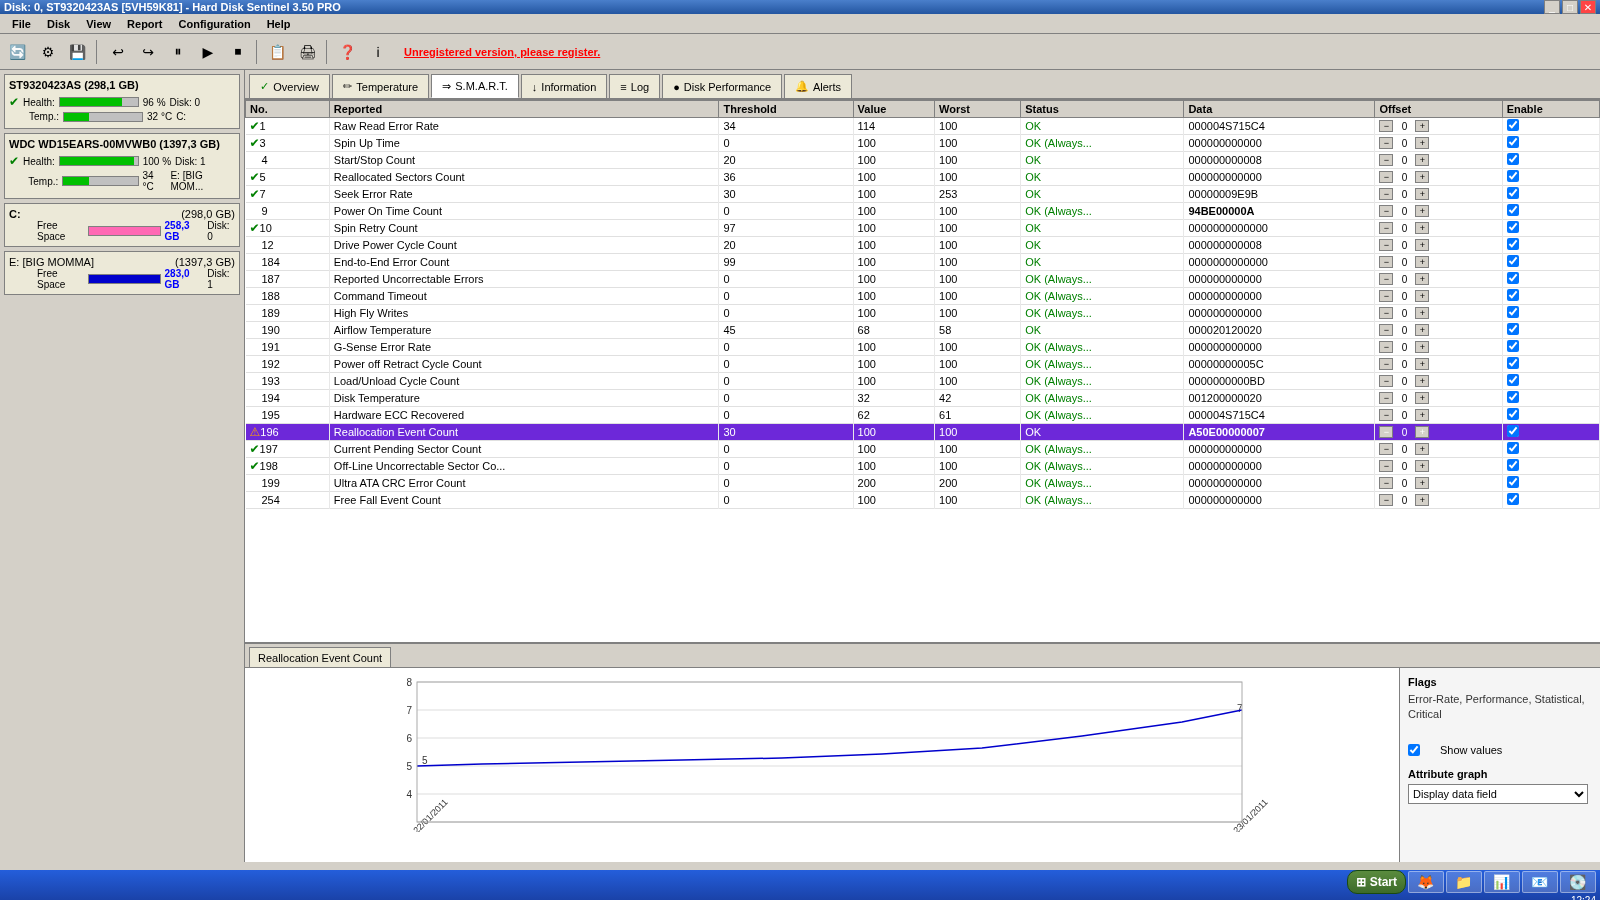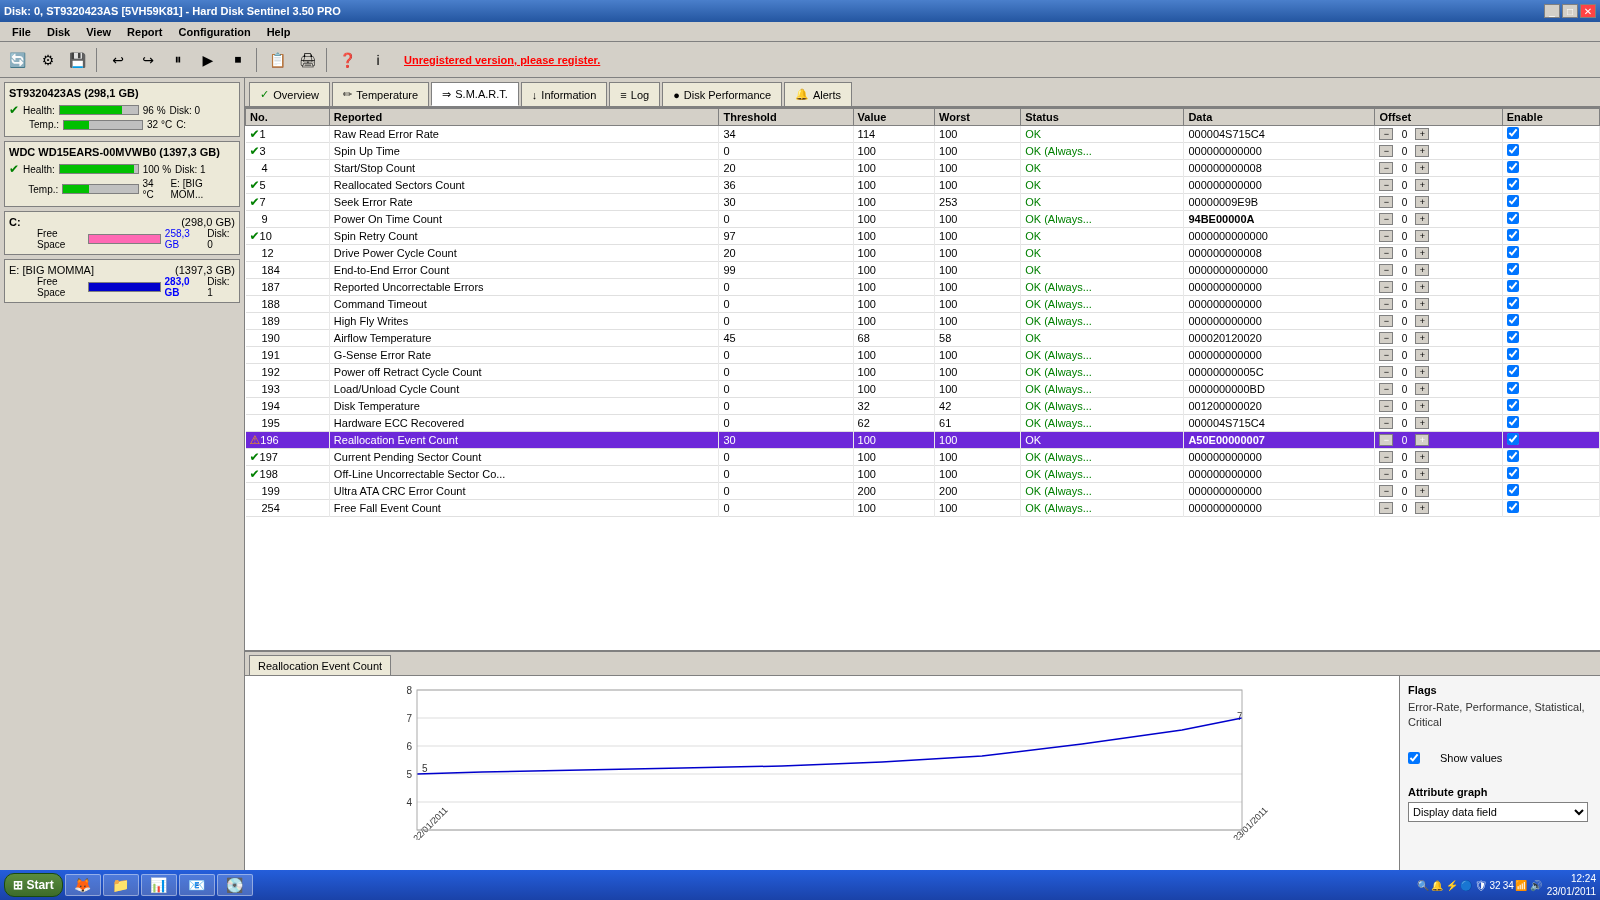--- a/index.html
+++ b/index.html
@@ -1,19 +1,19 @@
 <!DOCTYPE html>
 <html><head>
   <meta charset="utf-8">
   <style>
     * { margin: 0; padding: 0; box-sizing: border-box; }
     body { width: 1600px; height: 900px; font-family: 'Segoe UI', Tahoma, sans-serif; font-size: 11px; background: #d4d0c8; overflow: hidden; }
 
     
-    .title-bar { background: linear-gradient(to bottom, #4a7fcb, #2355a0); color: white; height: 22px; display: flex; align-items: center; justify-content: space-between; padding: 0 4px; }
+    .title-bar { background: linear-gradient(to bottom, #4a7fcb, #2355a0); color: white; height: 14px; display: flex; align-items: center; justify-content: space-between; padding: 0 4px; }
     .title-bar-text { font-size: 11px; font-weight: bold; }
     .title-bar-buttons { display: flex; gap: 2px; }
     .title-btn { width: 16px; height: 14px; background: #d4d0c8; border: 1px solid #808080; font-size: 10px; display: flex; align-items: center; justify-content: center; cursor: pointer; }
 
     
     .menu-bar { background: #d4d0c8; height: 20px; display: flex; align-items: center; padding: 0 4px; border-bottom: 1px solid #808080; }
     .menu-item { padding: 2px 8px; font-size: 11px; cursor: pointer; font-weight: bold; }
 
     
     .toolbar { background: #d4d0c8; height: 36px; display: flex; align-items: center; padding: 2px 4px; border-bottom: 1px solid #808080; gap: 2px; }
@@ -61,25 +61,25 @@
     
     .chart-section { height: 220px; border-top: 2px solid #808080; display: flex; flex-direction: column; }
     .chart-tab-bar { background: #d4d0c8; height: 24px; display: flex; align-items: flex-end; padding: 0 4px; border-bottom: 1px solid #808080; }
     .chart-tab { padding: 2px 8px; border: 1px solid #808080; border-bottom: none; background: #ece9d8; font-size: 11px; height: 20px; display: flex; align-items: center; }
     .chart-body { display: flex; flex: 1; }
     .chart-area { flex: 1; background: white; border-right: 1px solid #808080; padding: 4px; position: relative; }
     .chart-sidebar { width: 200px; padding: 8px; background: #f5f5f5; font-size: 11px; }
     .chart-sidebar-title { font-weight: bold; margin-bottom: 4px; }
     .chart-sidebar-content { color: #333; line-height: 1.4; }
     .show-values-row { display: flex; align-items: flex-start; gap: 20px; margin-top: 21px; }
-    .attr-graph-label { font-weight: bold; margin-top: 22px; margin-bottom: 4px; }
+    .attr-graph-label { font-weight: bold; margin-top: 12px; margin-bottom: 4px; }
     .dropdown { width: 180px; height: 20px; font-size: 11px; border: 1px solid #808080; background: white; }
 
     
-    .taskbar { position: fixed; bottom: 0; left: 0; right: 0; height: 30px; background: linear-gradient(to bottom, #245edb, #1a42a8); display: flex; align-items: center; justify-content: space-between; padding: 0 4px; }
+    .taskbar { position: fixed; bottom: 0; left: 0; right: 0; height: 30px; background: linear-gradient(to bottom, #245edb, #1a42a8); display: flex; align-items: flex-end; justify-content: space-between; padding: 0 4px; flex-direction: column; }
     .taskbar-left { display: flex; align-items: center; gap: 2px; }
     .start-btn { background: linear-gradient(to bottom, #5a8c3e, #3d6b2a); border: 1px solid #1a4a10; border-radius: 10px; padding: 2px 8px; color: white; font-weight: bold; font-size: 12px; cursor: pointer; height: 24px; display: flex; align-items: center; }
     .taskbar-app { background: rgba(255,255,255,0.2); border: 1px solid rgba(255,255,255,0.4); height: 22px; width: 36px; display: flex; align-items: center; justify-content: center; cursor: pointer; border-radius: 2px; font-size: 14px; }
     .taskbar-right { display: flex; align-items: center; gap: 4px; color: white; font-size: 10px; }
     .clock { text-align: right; line-height: 1.3; color: white; font-size: 10px; }
     .sys-tray { display: flex; align-items: center; gap: 2px; }
 
     
     .chart-svg { width: 100%; height: 160px; }
 
@@ -175,21 +175,21 @@
     </div>
 
     <div class="drive-section">
       <div style="display:flex; justify-content:space-between;">
         <span><b>C:</b></span>
         <span>(298,0 GB)</span>
       </div>
       <div class="free-space-row">
         <span>Free Space</span>
         <div style="background:#ff69b4; width:80px; height:10px; border:1px solid #808080;"></div>
-        <span style="color:blue; font-weight:normal;">258,3 GB</span>
+        <span style="color:blue; font-weight:bold;">258,3 GB</span>
         <span>Disk: 0</span>
       </div>
     </div>
 
     <div class="drive-section">
       <div style="display:flex; justify-content:space-between;">
         <span>E: [BIG MOMMA]</span>
         <span>(1397,3 GB)</span>
       </div>
       <div class="free-space-row">

